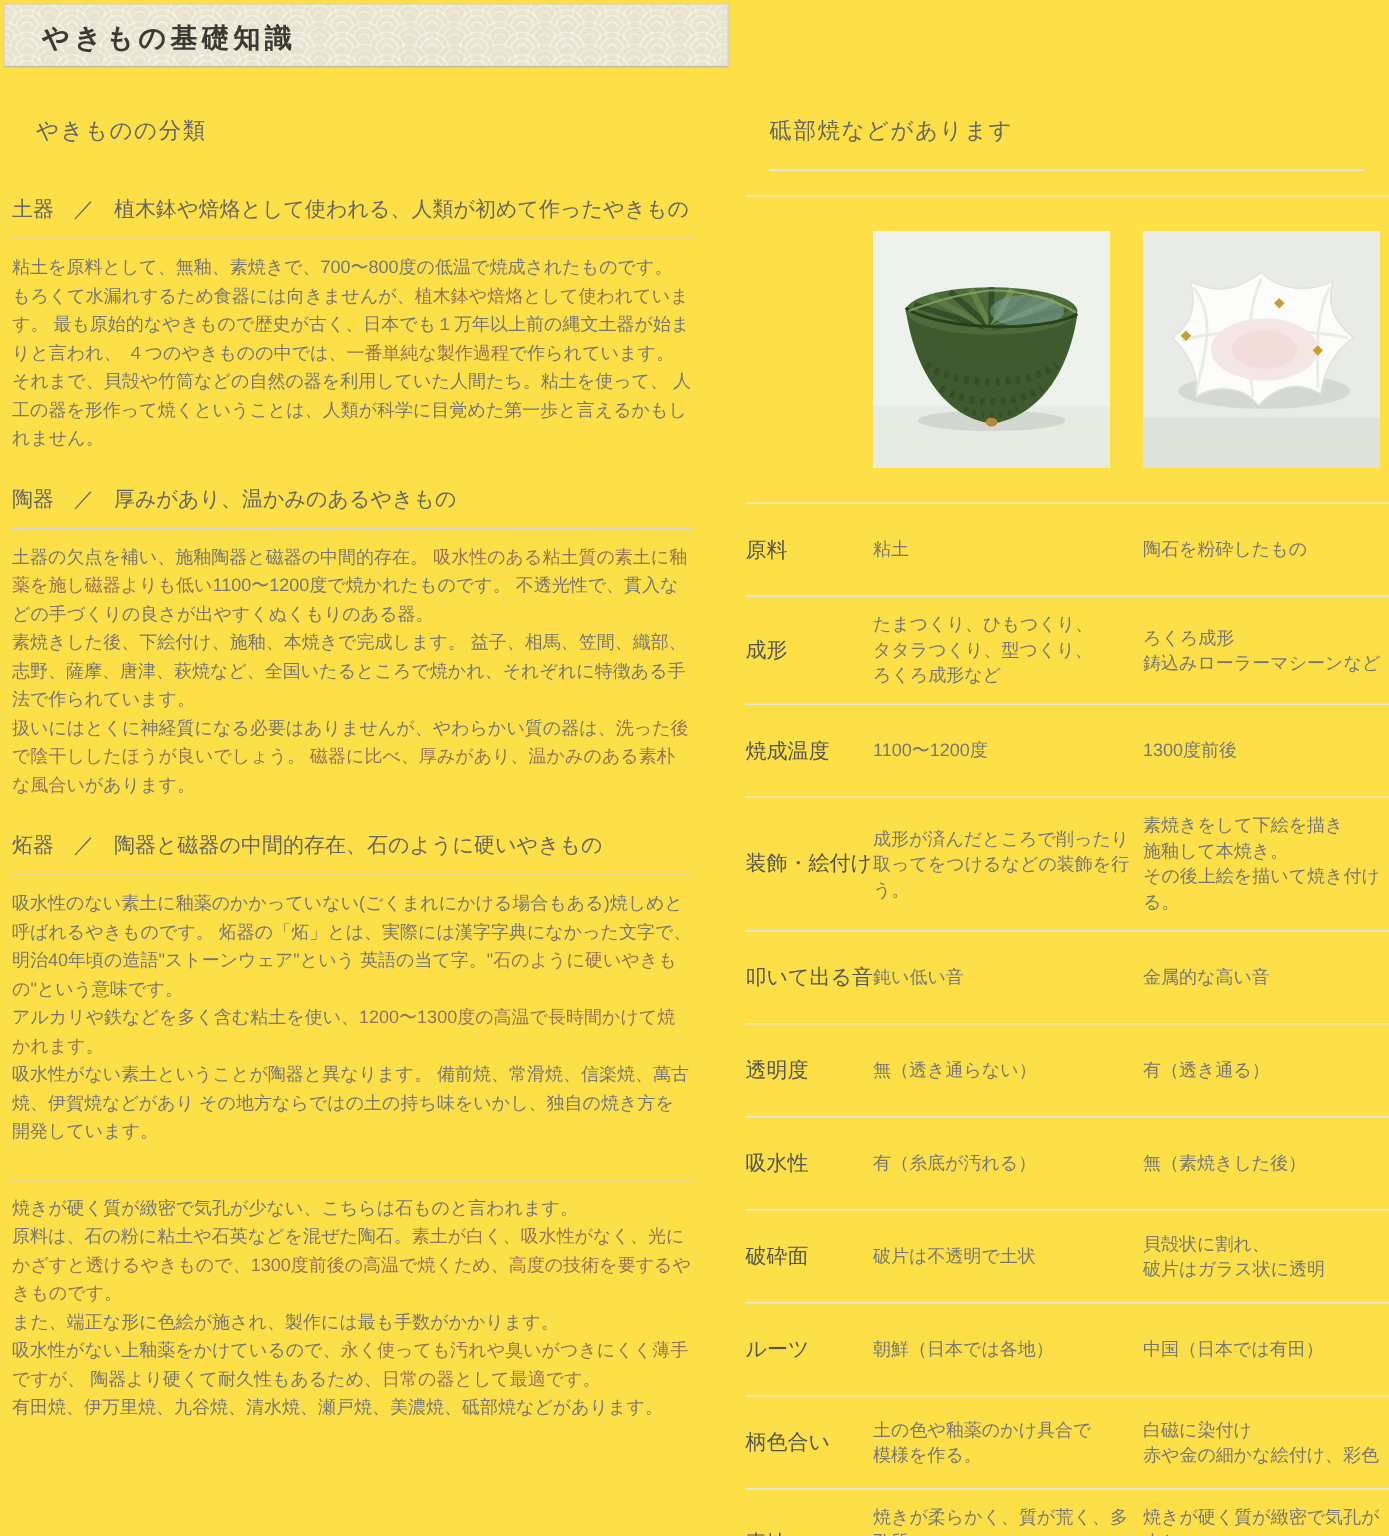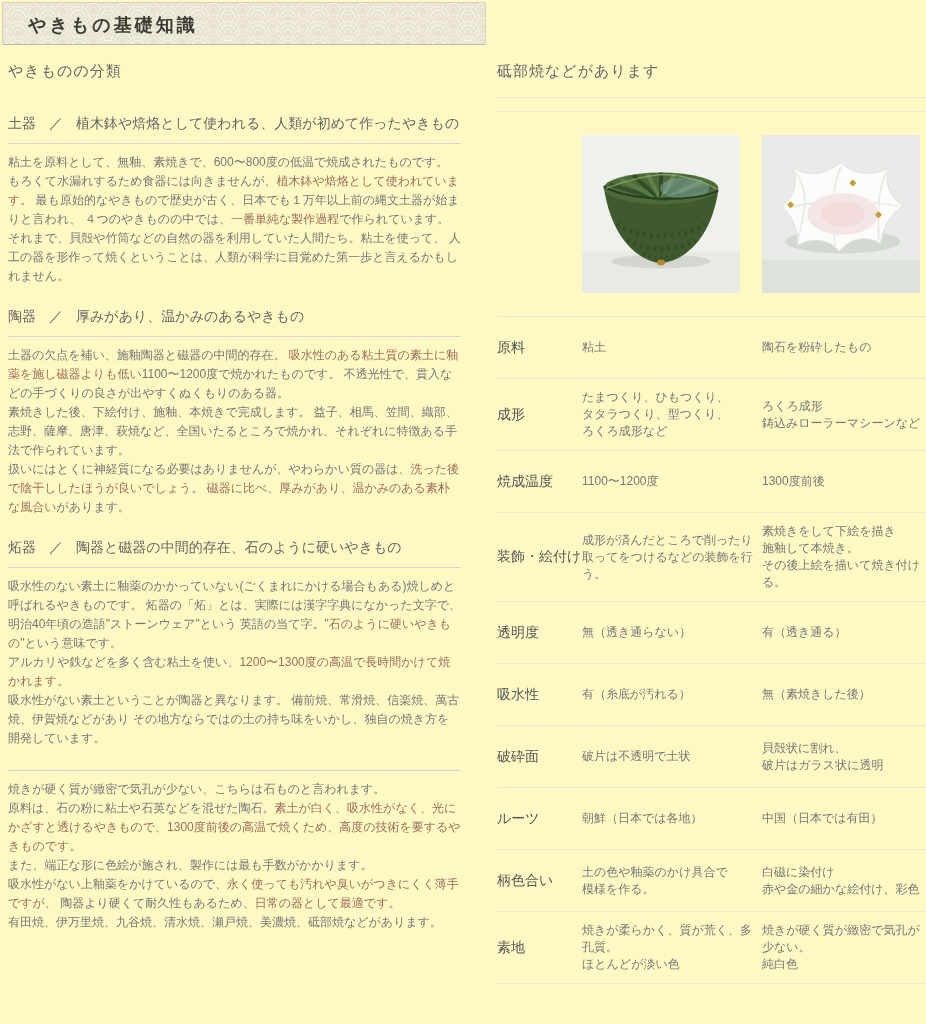--- a/index.html
+++ b/index.html
@@ -1,17 +1,17 @@
 <!DOCTYPE html>
 <html lang="ja"><head>
 <meta charset="utf-8">
 <style>
   html,body{margin:0;padding:0;background:#fff;}
   body{font-family:"Liberation Sans","DejaVu Sans",sans-serif;color:#777;}
-  .page{position:relative;width:926px;height:1024px;overflow:hidden;background:#fef9c3;}
+  .page{position:relative;width:926px;height:1024px;overflow:hidden;background:#fde047;}
 
   
   .band{
     position:absolute;left:2px;top:2px;width:482px;height:41px;
     background-color:#e8e4d1;
     background-image:
       radial-gradient(circle at 50% 100%, rgba(246,243,230,0) 0 3px, rgba(247,244,232,.95) 3px 4px,
         rgba(246,243,230,0) 4px 7px, rgba(247,244,232,.95) 7px 8px,
         rgba(246,243,230,0) 8px 11px, rgba(247,244,232,.95) 11px 12px, rgba(246,243,230,0) 12px),
       radial-gradient(circle at 50% 100%, rgba(246,243,230,0) 0 3px, rgba(243,240,226,.9) 3px 4px,
@@ -24,21 +24,21 @@
   .band h1{
     margin:0;padding:10px 0 0 25px;
     font-family:"Liberation Serif","DejaVu Serif",serif;
     font-size:18px;font-weight:bold;color:#3c3a33;letter-spacing:3px;
   }
 
   
   .col-left{position:absolute;left:8px;top:62px;width:453px;}
   .col-right{position:absolute;left:497px;top:62px;width:429px;}
 
-  .col-title{margin:0;font-size:15px;font-weight:normal;color:#666;letter-spacing:1px;}
+  .col-title{margin:16px;font-size:15px;font-weight:normal;color:#666;letter-spacing:1px;}
   .col-left .col-title{margin-bottom:34px;}
   .col-right .col-title{padding-bottom:16px;border-bottom:1px solid #ebe8db;}
 
   
   .pot-section{margin-top:22px;}
   .pot-section:first-of-type{margin-top:5px;}
   .sec-heading{margin:0;font-size:14px;font-weight:normal;color:#666;}
   .sec-slash{margin:0 13px;}
   .sec-rule{border-bottom:1px solid #d6d6d6;margin-top:10px;}
   .sec-body{margin:9px 0 0;font-size:12px;line-height:19px;color:#777;white-space:pre-line;}
@@ -66,21 +66,21 @@
   </header>
 
   <div class="col-left">
     <h2 class="col-title">やきものの分類</h2>
 
     <section class="pot-section">
       <h3 class="sec-heading">
         <span class="sec-name">土器</span><span class="sec-slash">／</span><span class="sec-sub">植木鉢や焙烙として使われる、人類が初めて作ったやきもの</span>
       </h3>
       <div class="sec-rule"></div>
-      <p class="sec-body"><span>粘土を原料として、無釉、素焼きで、600〜800度の低温で焼成されたものです。
+      <p class="sec-body"><span>粘土を原料として、無釉、素焼きで、700〜800度の低温で焼成されたものです。
 もろくて水漏れするため食器には向きませんが、</span><span class="hl">植木鉢や焙烙として使われています</span><span>。 最も原始的なやきもので歴史が古く、日本でも１万年以上前の縄文土器が始まりと言われ、 ４つのやきものの中では、</span><span class="hl">一番単純な製作過程</span><span>で作られています。 それまで、貝殻や竹筒などの自然の器を利用していた人間たち。粘土を使って、 人工の器を形作って焼くということは、人類が科学に目覚めた第一歩と言えるかもしれません。</span></p>
     </section>
 
     <section class="pot-section">
       <h3 class="sec-heading">
         <span class="sec-name">陶器</span><span class="sec-slash">／</span><span class="sec-sub">厚みがあり、温かみのあるやきもの</span>
       </h3>
       <div class="sec-rule"></div>
       <p class="sec-body"><span>土器の欠点を補い、施釉陶器と磁器の中間的存在。 </span><span class="hl">吸水性のある粘土質の素土に釉薬を施し磁器よりも低い</span><span>1100〜1200度で焼かれたものです。 不透光性で、貫入などの手づくりの良さが出やすくぬくもりのある器。
 素焼きした後、下絵付け、施釉、本焼きで完成します。 益子、相馬、笠間、織部、志野、薩摩、唐津、萩焼など、全国いたるところで焼かれ、それぞれに特徴ある手法で作られています。
@@ -186,20 +186,25 @@
       </div>
       <div class="trow">
         <div class="tlabel">装飾・絵付け</div>
         <div class="tcell">成形が済んだところで削ったり
 取ってをつけるなどの装飾を行う。</div>
         <div class="tcell">素焼きをして下絵を描き
 施釉して本焼き。
 その後上絵を描いて焼き付ける。</div>
       </div>
       <div class="trow">
+        <div class="tlabel">叩いて出る音</div>
+        <div class="tcell">鈍い低い音</div>
+        <div class="tcell">金属的な高い音</div>
+      </div>
+      <div class="trow">
         <div class="tlabel">透明度</div>
         <div class="tcell">無（透き通らない）</div>
         <div class="tcell">有（透き通る）</div>
       </div>
       <div class="trow">
         <div class="tlabel">吸水性</div>
         <div class="tcell">有（糸底が汚れる）</div>
         <div class="tcell">無（素焼きした後）</div>
       </div>
       <div class="trow">

